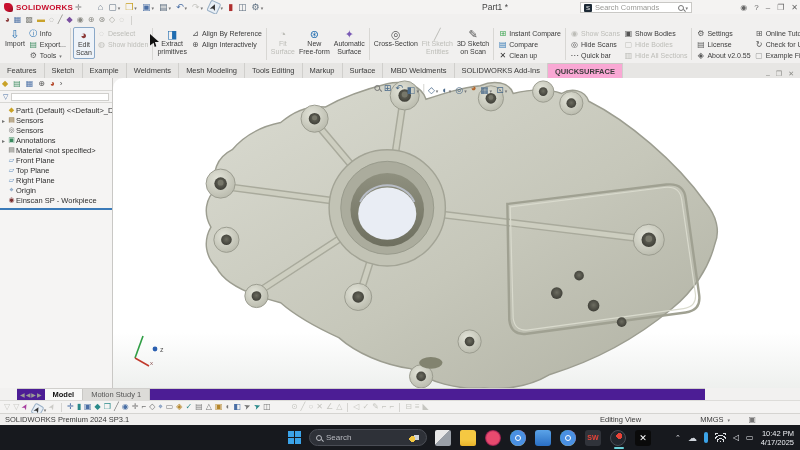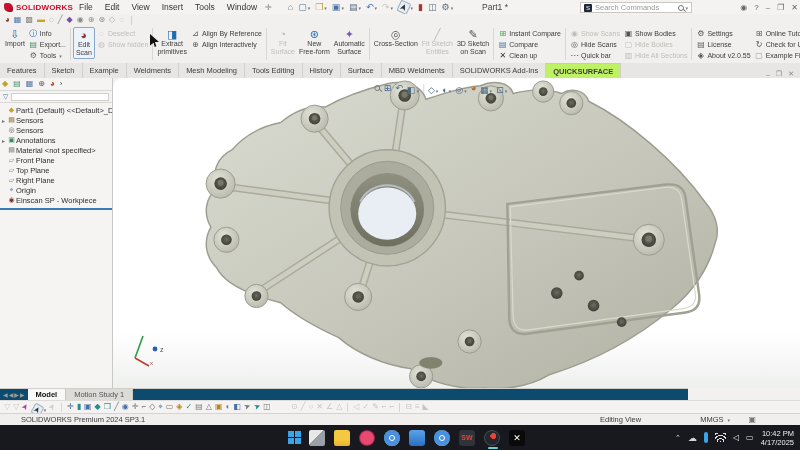--- a/index.html
+++ b/index.html
@@ -54,21 +54,21 @@
   .rrow { display:flex; align-items:center; height:11px; gap:2px; white-space:nowrap; }
   .rrow .ri { font-size:8px; width:9px; text-align:center; }
   .rrow .rt { font-size:7px; color:#3b3b3b; }
   .rrow.disabled .rt, .rrow.disabled .ri { color:#bdbdb8 !important; }
 
   
   #tabrow { position:absolute; left:0; top:63px; width:800px; height:15px; background:#e7e6e4;
     display:flex; align-items:flex-end; font-size:7.5px; }
   .ctab { padding:2px 7px 2px 7px; border-right:1px solid #d0cfcc; color:#3b3b3b; height:15px;
     display:flex; align-items:center; }
-  .ctab.active { background:#bef264; font-weight:bold; border-top:1px solid #c9c8c5;text-align:right; }
+  .ctab.active { background:#f9a8d4; font-weight:bold; border-top:1px solid #c9c8c5;text-align:right; }
   #docctrl { margin-left:auto; display:flex; gap:6px; padding-right:6px; color:#8a8a86; font-size:7px; align-items:center; }
 
   
   #panel { position:absolute; left:0; top:78px; width:113px; height:310px;
     background:#f5f4f3; border-right:1px solid #c9c8c5; font-size:7.5px; }
   #ptabs { display:flex; align-items:center; height:13px; border-bottom:1px solid #d8d7d4; padding:0 2px; gap:5px; }
   #pfilter { display:flex; align-items:center; height:12px; border-bottom:1px solid #d8d7d4; padding:0 3px; gap:3px; }
   #pfilter .fbox { flex:1; height:8px; background:#fff; border:1px solid #d0cfcc; }
   #tree { padding-top:2px; }
   .titem { display:flex; align-items:center; height:10px; white-space:nowrap; overflow:hidden; color:#2e2e2e; }
@@ -80,37 +80,37 @@
   
   #viewport { position:absolute; left:113px; top:78px; width:687px; height:310px;
     background:linear-gradient(#ffffff 82%,#eef0ee); border-radius:10px 0 0 0; overflow:hidden; }
   #headsup { position:absolute; left:50%; transform:translateX(-62%); top:1px; display:flex;
     align-items:center; gap:4px; color:#4a6a8a; z-index:5; }
   #headsup .icon { font-size:9px; }
   #headsup .sepv { width:1px; height:9px; background:#d5d4d1; }
   #triad { position:absolute; left:8px; bottom:18px; }
 
   
-  #modeltabs { position:absolute; left:0; top:388px; width:688px; height:12px; background:#0c4a6e;
+  #modeltabs { position:absolute; left:17px; top:388px; width:688px; height:12px; background:#4c1d95;
     border-top:1px solid #d0cfcc; display:flex; align-items:stretch; font-size:7.5px; }
   #navarrows { display:flex; align-items:center; gap:1px; padding:0 3px; color:#9a9a96; font-size:6px; }
   .mtab { padding:0 8px; display:flex; align-items:center; color:#555; background:#dcdbd8; border-right:1px solid #c9c8c5; }
   .mtab.active { background:#f8f8f7; color:#111; font-weight:bold; }
 
   
   #btoolbar { position:absolute; left:0; top:400px; width:800px; height:13px; background:#f4f3f2;
     border-top:1px solid #dddcd9; display:flex; align-items:center; padding-left:4px; gap:3px; }
   #btoolbar .sepv { width:1px; height:9px; background:#d5d4d1; margin:0 2px; }
   #btoolbar .icon { font-size:8px; }
   .selbox { border:1px solid #9ab0c6; background:#e7eef5; border-radius:2px; padding:0 1px; }
 
   
   #statusbar { position:absolute; left:0; top:413px; width:800px; height:12px; background:#f0efee;
     border-top:1px solid #d5d4d1; display:flex; align-items:center; font-size:7.5px; color:#3b3b3b; }
-  #status-left { margin-left:21px; }
+  #status-left { margin-left:5px; }
   #status-mode { position:absolute; left:600px; }
   #status-units { position:absolute; right:70px; display:flex; gap:3px; align-items:center; }
   #status-icon { position:absolute; right:44px; color:#777; font-size:8px; }
 
   
   #taskbar { position:absolute; left:0; top:425px; width:800px; height:25px; background:#17191e;
     display:flex; align-items:center; }
   #tb-center { position:absolute; left:288px; display:flex; align-items:center; gap:8px; }
   #startbtn { width:13px; height:13px; display:grid; grid-template-columns:6px 6px; grid-gap:1px; }
   #startbtn div { background:#3ba3e8; width:6px; height:6px; }
@@ -149,21 +149,20 @@
 </head>
 <body>
 
 <div id="screen">
 
   <div id="titlebar">
     <div id="brand">
       <div id="dsmark"></div>
       <span id="brandname">SOLIDWORKS</span>
     </div>
-    <div id="menus"><span class="menu-item">File</span><span class="menu-item">Edit</span><span class="menu-item">View</span><span class="menu-item">Insert</span><span class="menu-item">Tools</span><span class="menu-item">Window</span></div>
     <span class="pin">✛</span>
     <div id="qat">
         <span class="qicon">
           <span class="icon" style="color: rgb(90, 108, 126); font-size: 9px;">⌂</span>
         </span>
         <span class="qicon">
           <span><span class="icon" style="color: rgb(90, 108, 126); font-size: 9px;">▢</span><span class="dd">▾</span></span>
         </span>
         <span class="qicon">
           <span><span class="icon" style="color: rgb(201, 162, 39); font-size: 9px;">❒</span><span class="dd">▾</span></span>
@@ -403,21 +402,21 @@
       </div>
     </div>
 
   <div id="tabrow">
       <div class="ctab">Features</div>
       <div class="ctab">Sketch</div>
       <div class="ctab">Example</div>
       <div class="ctab">Weldments</div>
       <div class="ctab">Mesh Modeling</div>
       <div class="ctab">Tools Editing</div>
-      <div class="ctab">History</div>
+      <div class="ctab">Markup</div>
       <div class="ctab">Surface</div>
       <div class="ctab">MBD Weldments</div>
       <div class="ctab">SOLIDWORKS Add-Ins</div>
       <div class="ctab active">QUICKSURFACE</div>
       <div id="docctrl">
         <span>–</span>
         <span>❐</span>
         <span>✕</span>
       </div>
     </div>
@@ -710,20 +709,25 @@
   </div>
 
   <div id="taskbar">
     <div id="tb-center">
       <div id="startbtn">
           <div></div>
           <div></div>
           <div></div>
           <div></div>
         </div>
+      <div id="tb-search">
+        <span class="mag"></span>
+        <span>Search</span>
+        <span id="tb-weather"></span>
+      </div>
       <div id="tb-apps" style="display:flex;gap:9px;align-items:center">
           <div class="tbapp k-taskview"></div>
           <div class="tbapp k-folder"></div>
           <div class="tbapp k-redapp"></div>
           <div class="tbapp k-chrome"></div>
           <div class="tbapp k-blueapp"></div>
           <div class="tbapp k-chrome"></div>
           <div class="tbapp k-swred">SW</div>
           <div class="tbapp k-darkapp active"></div>
           <div class="tbapp k-xapp">✕</div>

